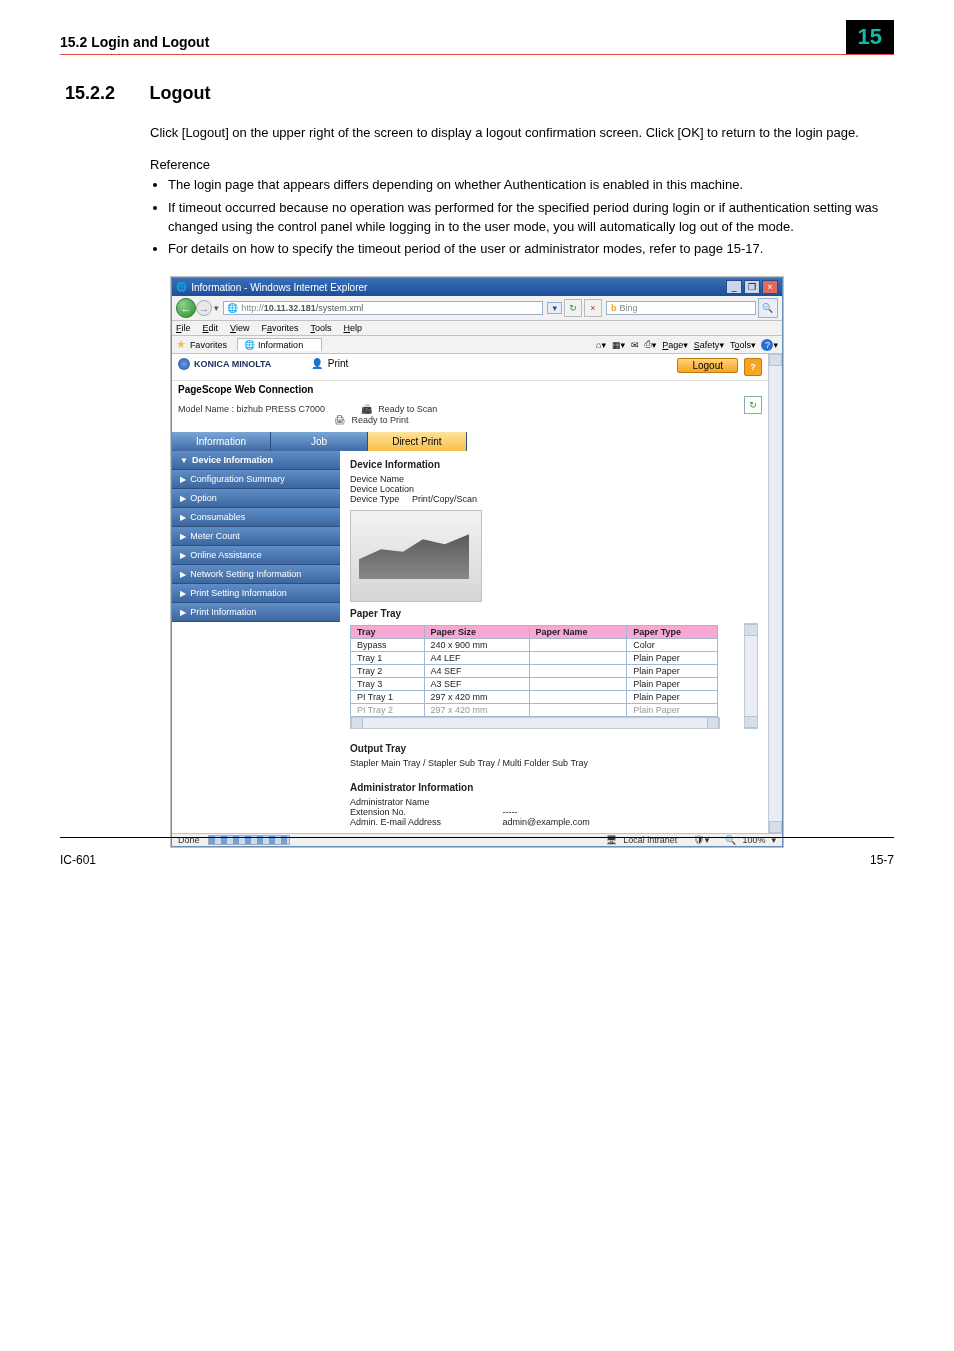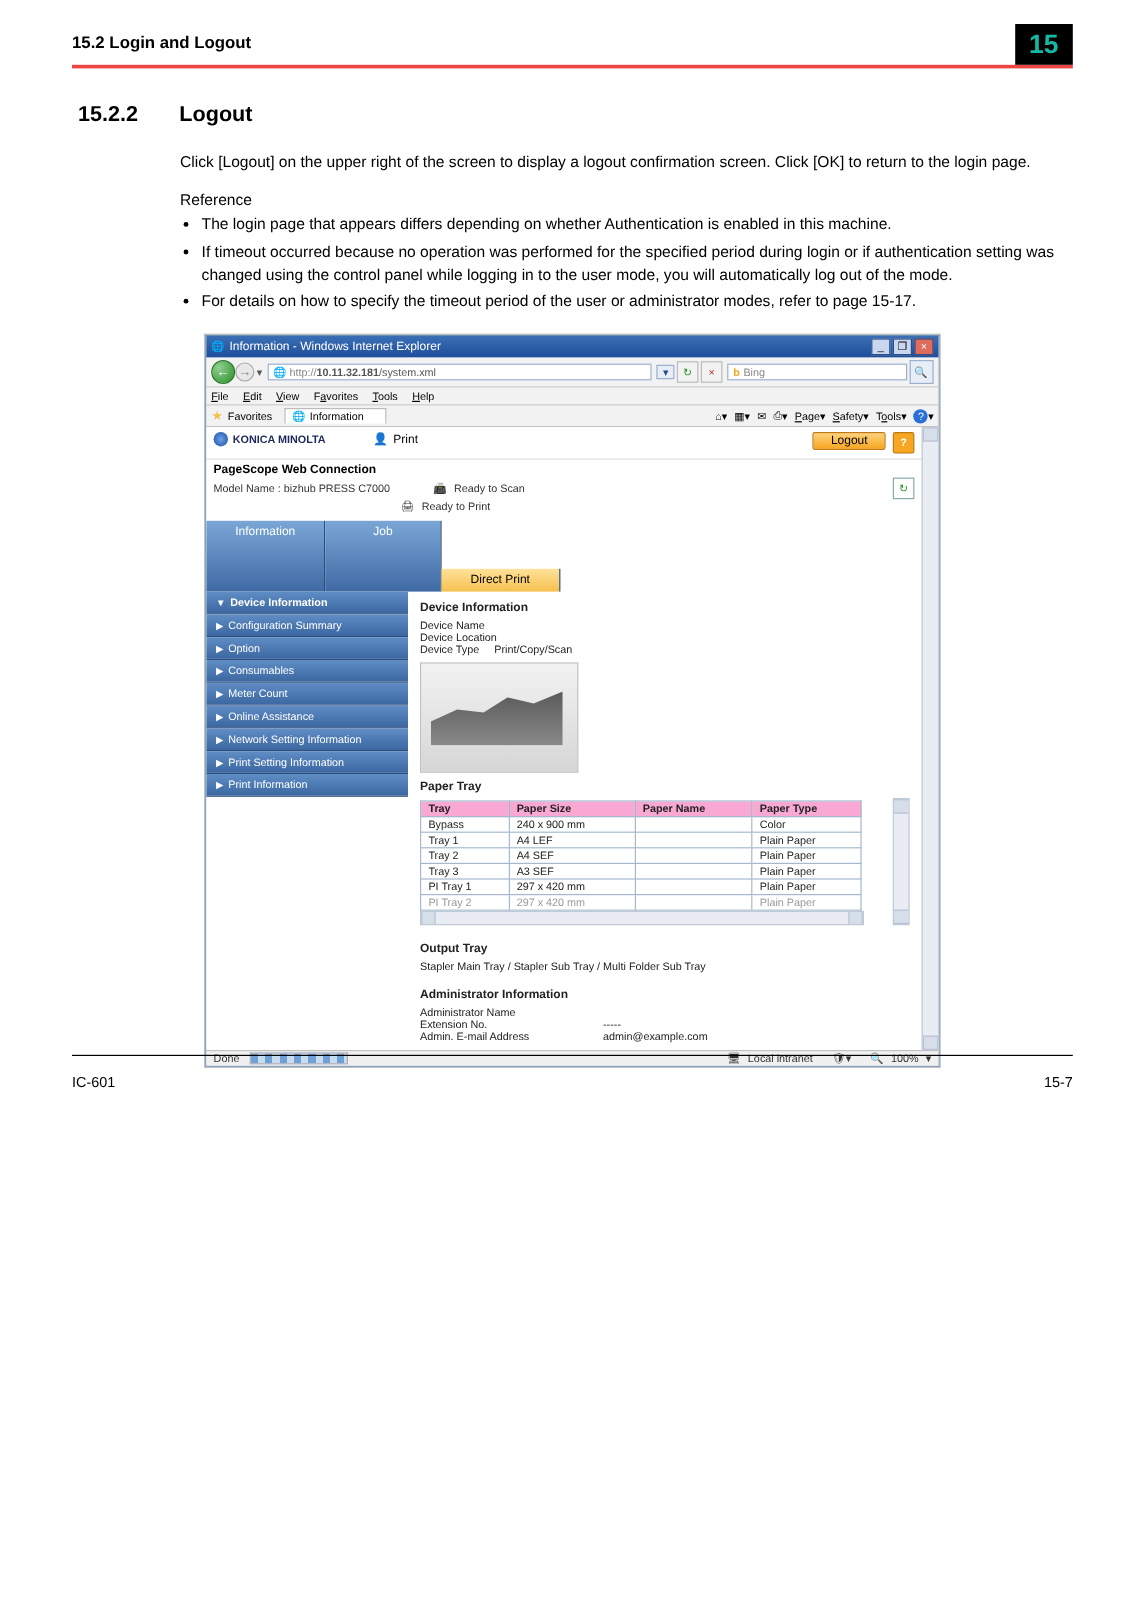--- a/index.html
+++ b/index.html
@@ -11,22 +11,22 @@
     width: 954px;
   }
   .page {
     width: 954px;
     padding: 0 0 40px 0;
     box-sizing: border-box;
     position: relative;
   }
   .running-head {
     display: flex;
-    align-items: center;
-    border-bottom: 3px solid #ef4444;
+    align-items: flex-end;
+    border-bottom: 1px solid #ef4444;
     margin: 20px 60px 0 60px;
   }
   .running-head .rh-left {
     font-size: 14px;
     font-weight: bold;
     flex: 1;
     padding-bottom: 4px;
   }
   .running-head .rh-num {
     background: #000;
@@ -173,41 +173,40 @@
     color: #000;
   }
   .help-btn {
     width: 16px; height: 16px; background: #f6a623; border: 1px solid #c07a10;
     margin-left: 6px; color: #fff; display: flex; align-items: center; justify-content: center;
     font-weight: bold; border-radius: 2px;
   }
   .statusbar {
     padding: 2px 6px; font-size: 9px; color: #333;
   }
-  .statusbar .row { display: flex; align-items: center; gap: 6px; margin: 1px 0; }
+  .statusbar .row { display: flex; align-items: flex-end; gap: 6px; margin: 1px 0; }
   .statusbar .refresh-icn {
     width: 16px; height: 16px; border: 1px solid #8aa; background: #fff; color: #2a8f2a;
     display: flex; align-items: center; justify-content: center; margin-left: auto;
   }
   .pagescope { font-size: 10px; font-weight: bold; color: #000; }
   .tabs {
     display: flex; margin-top: 4px;
   }
   .tabs .tabbtn {
     flex: 0 0 auto;
     padding: 4px 24px;
     font-size: 10px;
     background: linear-gradient(#7aa6d6, #3f6aa5);
     color: #fff;
     border-right: 1px solid #2e4e7a;
   }
   .tabs .tabbtn.direct {
     background: linear-gradient(#ffe29a, #f6c04e);
     color: #000;
-    margin-top: 40px;
   }
   .main-split { display: flex; }
   .sidebar { width: 168px; font-size: 9px; }
   .sidebar .item {
     padding: 4px 8px;
     background: linear-gradient(#5f8dc4, #3c67a1);
     color: #fff;
     border-bottom: 1px solid #2d4e7d;
   }
   .sidebar .item.hdr { font-weight: bold; }

